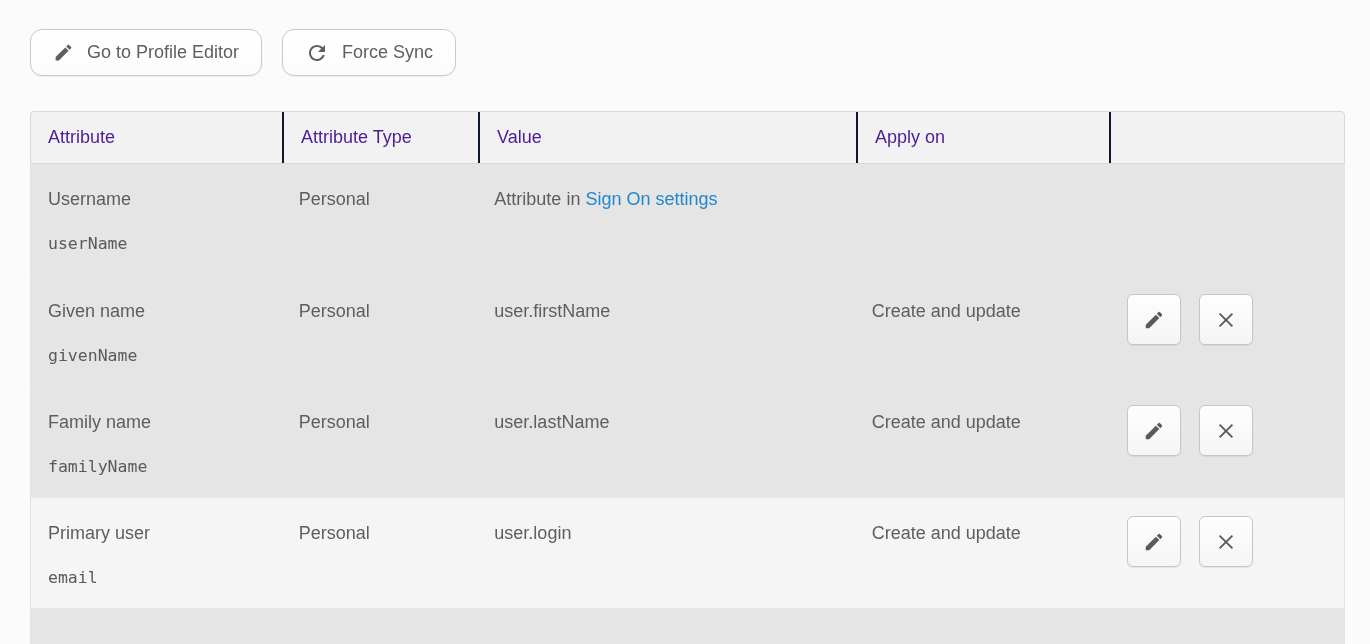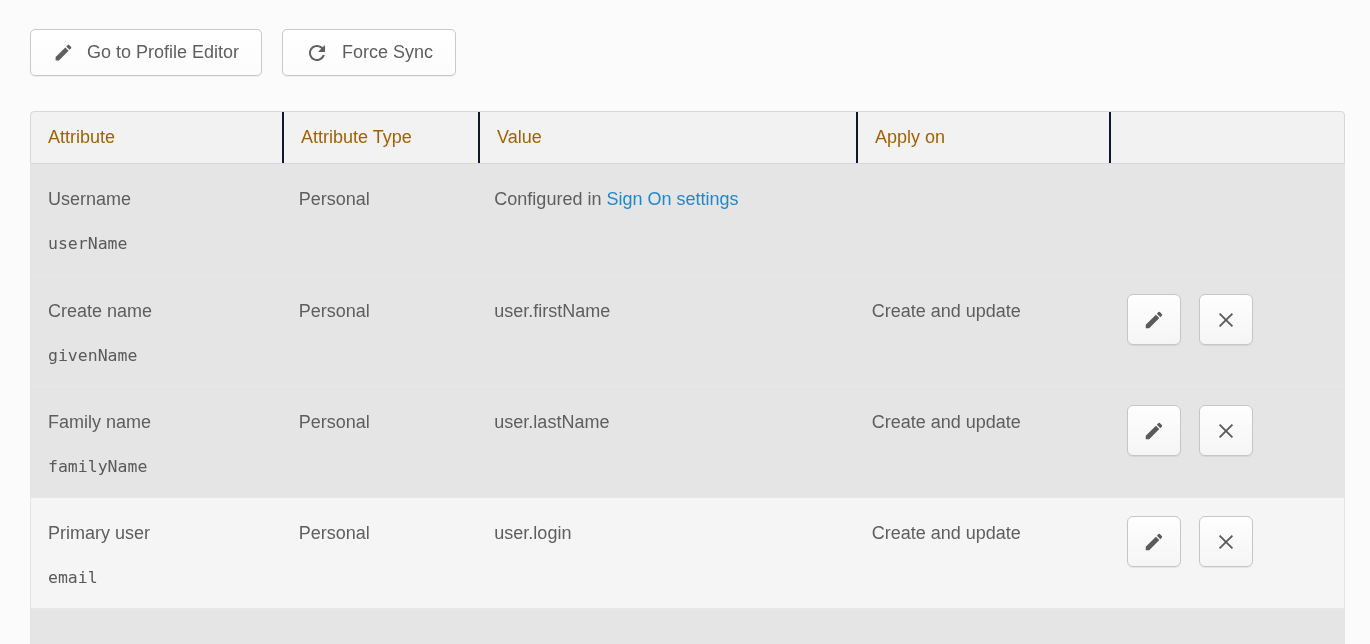--- a/index.html
+++ b/index.html
@@ -14,42 +14,42 @@
 
   
   .toolbar {
     position: absolute; left: 30px; top: 29px;
     display: flex; gap: 20px;
   }
   .btn {
     display: inline-flex; align-items: center; gap: 13px;
     height: 47px; padding: 0 22px;
     background: linear-gradient(#ffffff, #fcfcfc);
-    border: 1px solid #c9c9c9; border-radius: 5px;
+    border: 1px solid #c9c9c9; border-radius: 12px;
     box-shadow: 0 1px 1px rgba(0,0,0,0.05);
     font-family: "Liberation Sans", sans-serif;
     font-size: 18px; color: #5e5e5e;
     cursor: pointer;
   }
   .btn svg { display: block; }
 
   
   .table {
     position: absolute; left: 30px; top: 111px; width: 1315px;
   }
   .thead {
     display: flex; height: 53px;
     background: #f2f2f2;
     border: 1px solid #d8d8d8;
     border-radius: 4px 4px 0 0;
   }
   .th {
     display: flex; align-items: center;
     padding-left: 17px;
-    font-size: 18px; color: #a16207;
+    font-size: 18px; color: #4c1d95;
   }
   .th + .th { border-left: 2px solid #0f172a; }
 
   .row {
     display: flex;
     height: 111px;
     background: #e5e5e5;
     border-left: 1px solid #e3e3e3;
     border-right: 1px solid #e3e3e3;
     border-bottom: 1px solid #e8e8e8;
@@ -125,29 +125,29 @@
       <div class="th c5"></div>
     </div>
 
     <div class="row first">
       <div class="td c1">
         <div>Username</div>
         <div class="attr-name">userName</div>
       </div>
       <div class="td c2">Personal</div>
       <div class="td c3">
-        <span>Configured in </span><a class="link" href="#">Sign On settings</a>
+        <span>Attribute in </span><a class="link" href="#">Sign On settings</a>
       </div>
       <div class="td c4"></div>
       <div class="td c5 actions"></div>
     </div>
 
     <div class="row">
       <div class="td c1">
-        <div>Create name</div>
+        <div>Given name</div>
         <div class="attr-name">givenName</div>
       </div>
       <div class="td c2">Personal</div>
       <div class="td c3">user.firstName</div>
       <div class="td c4">Create and update</div>
       <div class="td c5 actions">
         <button class="icon-btn">
           <span>
             <svg width="22" height="22" viewBox="0 0 24 24" fill="#5a5a5a">
               <path d="M3 17.25V21h3.75L17.81 9.94l-3.75-3.75L3 17.25zM20.71 7.04c.39-.39.39-1.02 0-1.41l-2.34-2.34a1 1 0 0 0-1.41 0l-1.83 1.83 3.75 3.75 1.83-1.83z"></path>

